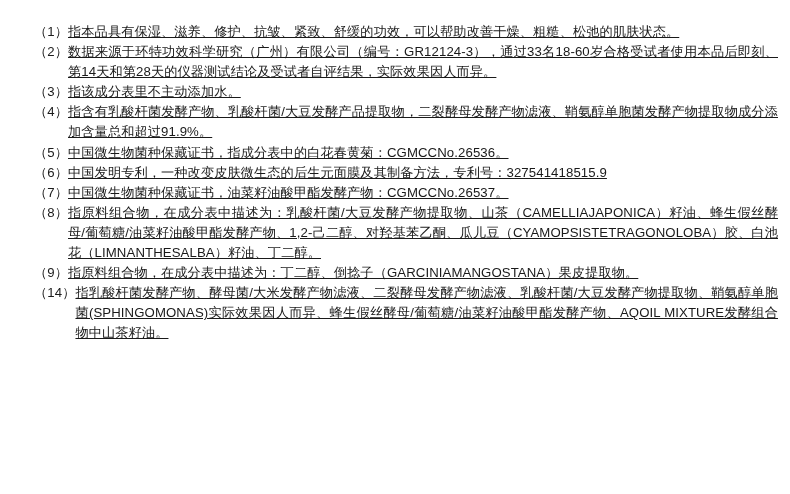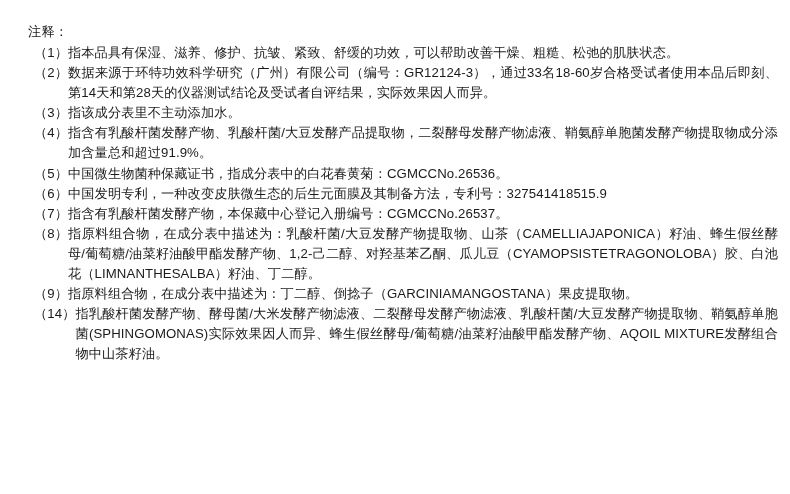--- a/index.html
+++ b/index.html
@@ -42,27 +42,27 @@
   }
   .note-marker {
     flex: 0 0 auto;
     white-space: nowrap;
     padding-left: 6px;
   }
   .note-text {
     flex: 1 1 auto;
     text-align: justify;
     text-justify: inter-ideograph;
+    text-decoration: underline;
   }
 </style>
 </head>
 <body>
 
 <div class="page">
-  <p class="note-title">注释：</p>
   <ul class="note-list">
     <li class="note-item">
       <span class="note-marker">（1）</span>
       <span class="note-text">指本品具有保湿、滋养、修护、抗皱、紧致、舒缓的功效，可以帮助改善干燥、粗糙、松弛的肌肤状态。</span>
     </li>
     <li class="note-item">
       <span class="note-marker">（2）</span>
       <span class="note-text">数据来源于环特功效科学研究（广州）有限公司（编号：GR12124-3），通过33名18-60岁合格受试者使用本品后即刻、第14天和第28天的仪器测试结论及受试者自评结果，实际效果因人而异。</span>
     </li>
     <li class="note-item">
@@ -76,21 +76,21 @@
     <li class="note-item">
       <span class="note-marker">（5）</span>
       <span class="note-text">中国微生物菌种保藏证书，指成分表中的白花春黄菊：CGMCCNo.26536。</span>
     </li>
     <li class="note-item">
       <span class="note-marker">（6）</span>
       <span class="note-text">中国发明专利，一种改变皮肤微生态的后生元面膜及其制备方法，专利号：327541418515.9</span>
     </li>
     <li class="note-item">
       <span class="note-marker">（7）</span>
-      <span class="note-text">指含有乳酸杆菌发酵产物，本保藏中心登记入册编号：CGMCCNo.26537。</span>
+      <span class="note-text">中国微生物菌种保藏证书，油菜籽油酸甲酯发酵产物：CGMCCNo.26537。</span>
     </li>
     <li class="note-item">
       <span class="note-marker">（8）</span>
       <span class="note-text">指原料组合物，在成分表中描述为：乳酸杆菌/大豆发酵产物提取物、山茶（CAMELLIAJAPONICA）籽油、蜂生假丝酵母/葡萄糖/油菜籽油酸甲酯发酵产物、1,2-己二醇、对羟基苯乙酮、瓜儿豆（CYAMOPSISTETRAGONOLOBA）胶、白池花（LIMNANTHESALBA）籽油、丁二醇。</span>
     </li>
     <li class="note-item">
       <span class="note-marker">（9）</span>
       <span class="note-text">指原料组合物，在成分表中描述为：丁二醇、倒捻子（GARCINIAMANGOSTANA）果皮提取物。</span>
     </li>
     <li class="note-item">

